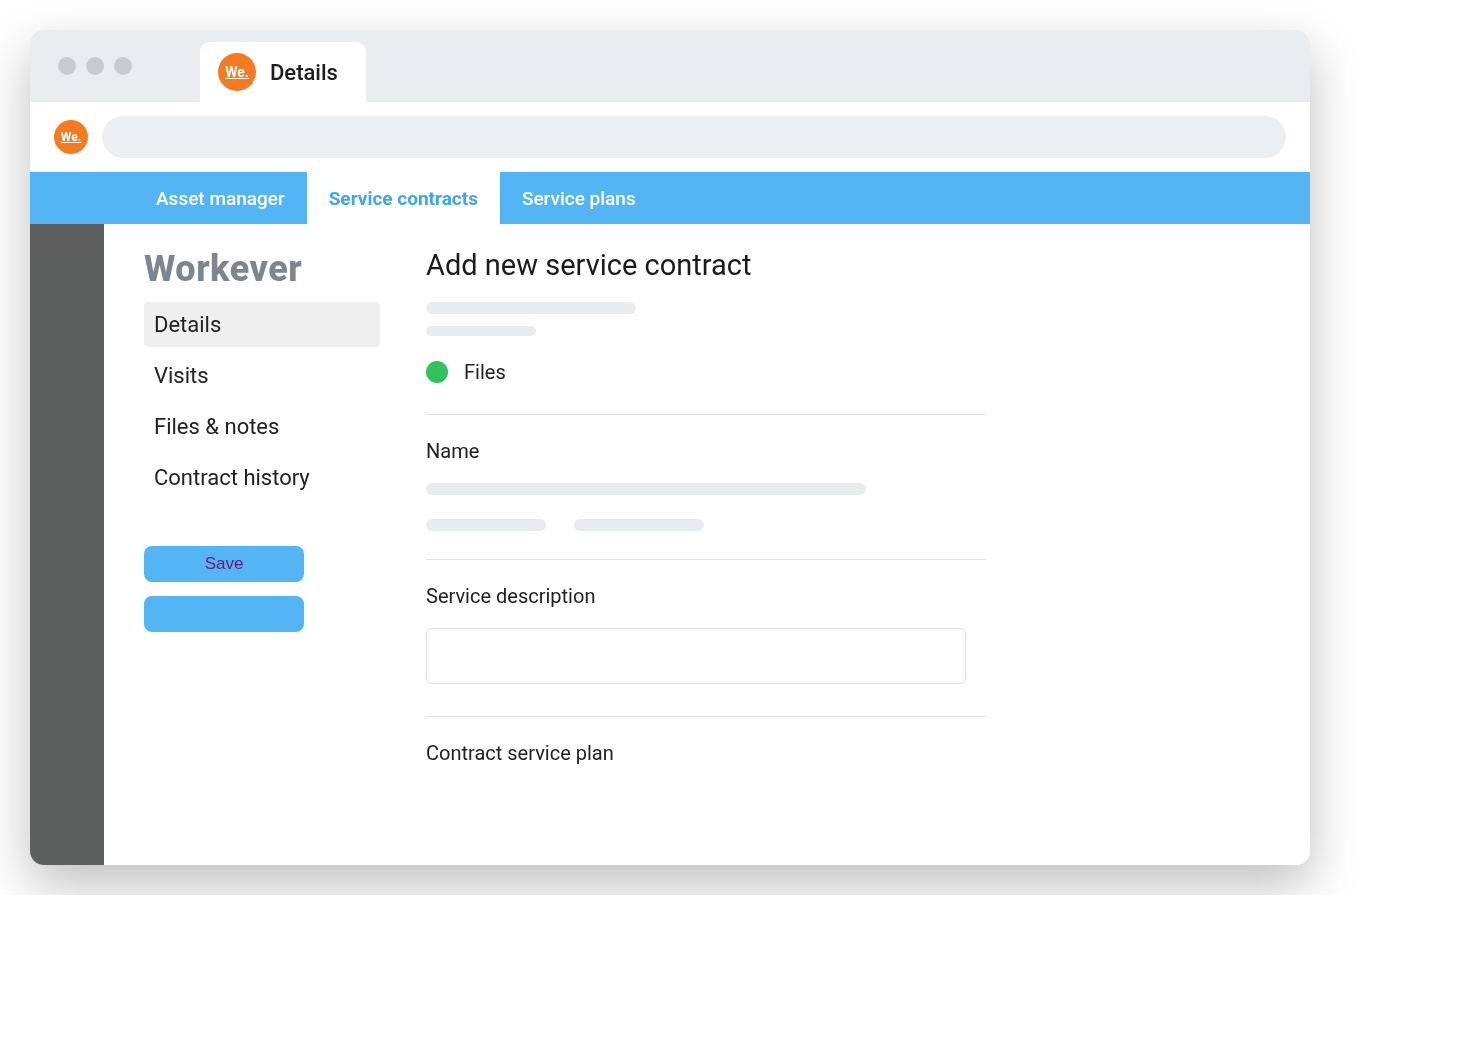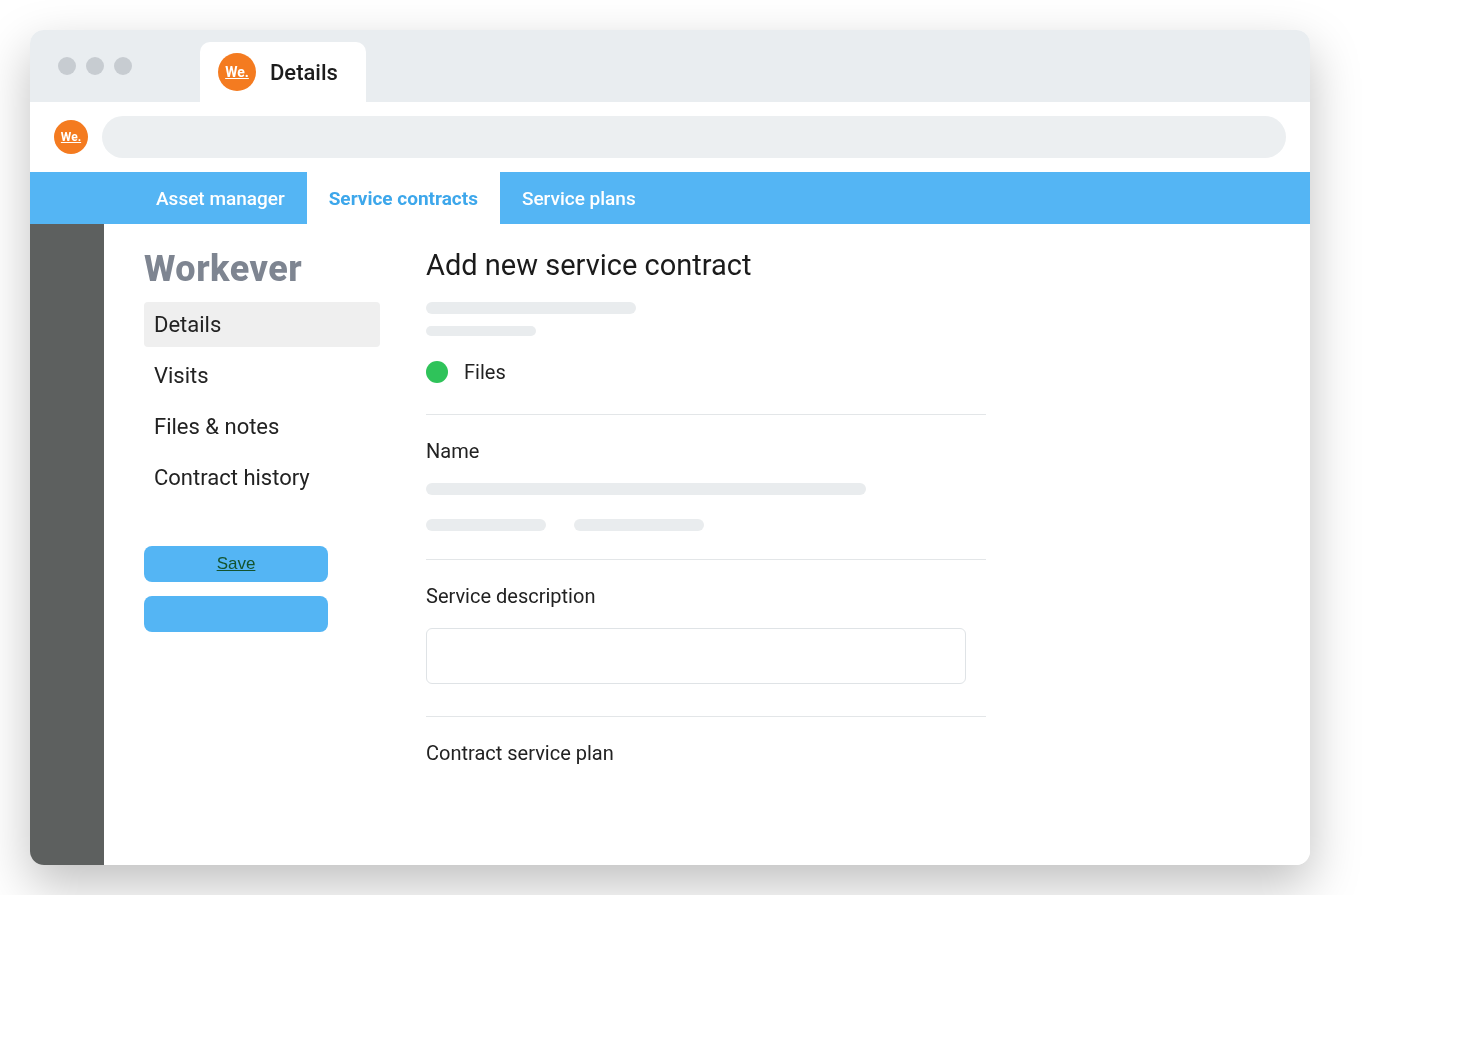--- a/index.html
+++ b/index.html
@@ -83,24 +83,23 @@
     .contracts-h {
       font-size: 36px; font-weight: 800; color: #7e8591; letter-spacing: 0.5px;
       margin-bottom: 12px;
     }
     .side-item {
       font-size: 22px; color: #222; padding: 10px 10px; border-radius: 4px; cursor: pointer;
       margin-bottom: 6px;
     }
     .side-item.active { background: #efefef; }
     .btn {
-      background: #54b5f4; color: #14532d; border: none; border-radius: 8px;
-      width: 184px; height: 36px; font-size: 17px; cursor: pointer; display: block;
+      background: #54b5f4; color: #701a75; border: none; border-radius: 8px;
+      width: 160px; height: 36px; font-size: 17px; cursor: pointer; display: block;
       margin-top: 14px;
-      text-decoration: underline;
     }
     .btn.secondary { height: 36px; margin-top: 14px; }
     .main { flex: 1; }
     .page-title { font-size: 29px; color: #1b1b1b; margin-bottom: 20px; }
     .skel { background: #e9ecee; border-radius: 6px; height: 12px; }
     .sk1 { width: 210px; margin-bottom: 12px; }
     .sk2 { width: 110px; height: 10px; margin-bottom: 24px; }
     .status-row { display: flex; align-items: center; gap: 16px; margin-bottom: 30px; }
     .status-dot { width: 22px; height: 22px; border-radius: 50%; background: #2fc35a; }
     .status-label { font-size: 20px; color: #222; }

